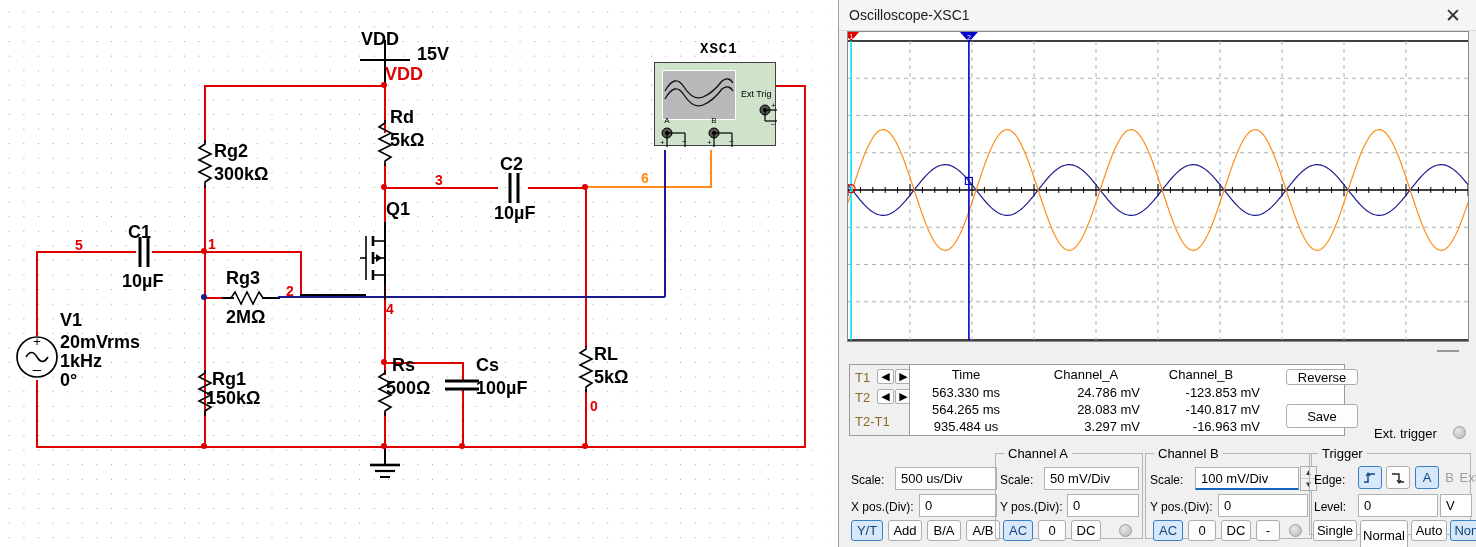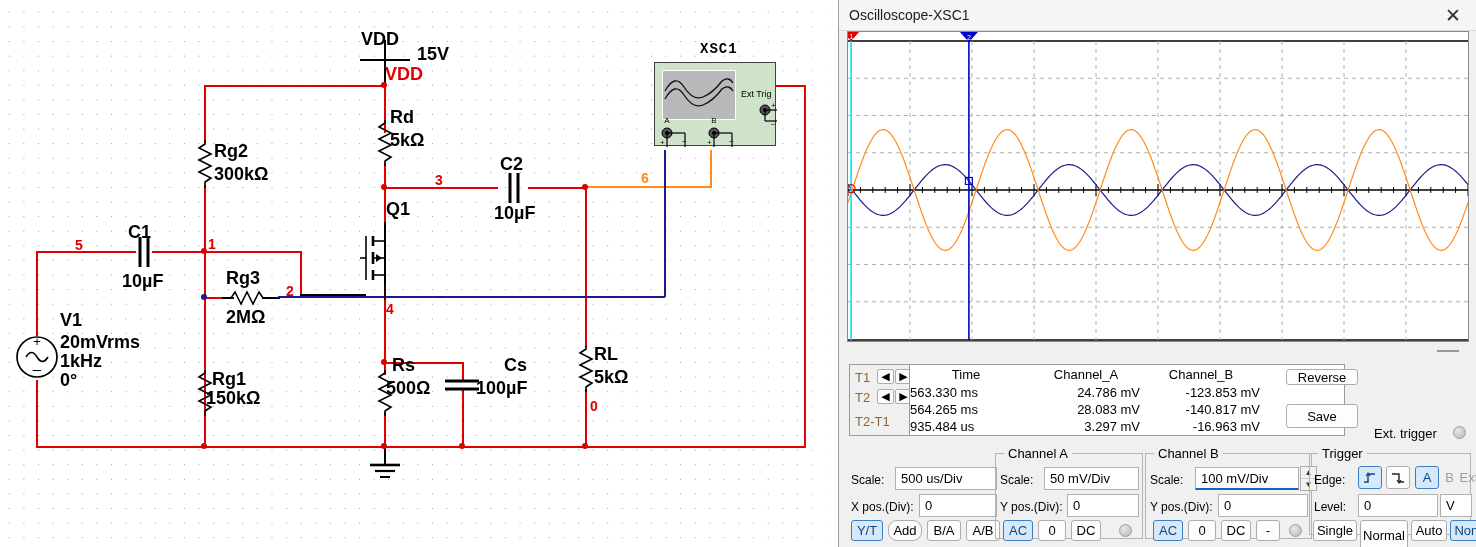--- a/index.html
+++ b/index.html
@@ -72,21 +72,21 @@
     position:absolute;left:70px;top:20px;width:436px;height:72px;
     border:1px solid #9a9a9a;background:#ffffff;box-sizing:border-box;
   }
   .tcell{position:absolute;font-size:13px;color:#000;white-space:nowrap;}
   .arrbtn{
     position:absolute;width:17px;height:15px;border:1px solid #adadad;
     background:#fbfbfb;border-radius:2px;font-size:11px;line-height:13px;
     text-align:center;color:#000;cursor:pointer;box-sizing:border-box;
   }
   .rtrow{position:absolute;width:100%;font-size:13px;color:#000;}
-  .rt-t{position:absolute;text-align:left;width:112px;}
+  .rt-t{position:absolute;text-align:center;width:112px;}
   .rt-a{position:absolute;text-align:right;width:108px;left:122px;}
   .rt-b{position:absolute;text-align:right;width:118px;left:232px;}
   .rt-h{font-weight:normal;}
   .btn{
     border:1px solid #adadad;background:#fdfdfd;border-radius:3px;
     font-size:13px;color:#000;cursor:pointer;box-sizing:border-box;
     display:flex;align-items:center;justify-content:center;
     font-family:"Liberation Sans",sans-serif;
   }
   .btn.sel{background:#d6e8fa;border-color:#3a7fc4;color:#10467e;}
@@ -317,21 +317,21 @@
 
     <div class="lbl" style="left:226px;top:268px;">Rg3</div>
     <div class="lbl" style="left:226px;top:307px;">2MΩ</div>
 
     <div class="lbl" style="left:212px;top:369px;">Rg1</div>
     <div class="lbl" style="left:206px;top:388px;">150kΩ</div>
 
     <div class="lbl" style="left:392px;top:355px;">Rs</div>
     <div class="lbl" style="left:386px;top:378px;">500Ω</div>
 
-    <div class="lbl" style="left:476px;top:355px;margin-left:28px;">Cs</div>
+    <div class="lbl" style="left:476px;top:355px;">Cs</div>
     <div class="lbl" style="left:476px;top:378px;">100µF</div>
 
     <div class="lbl" style="left:594px;top:344px;">RL</div>
     <div class="lbl" style="left:594px;top:367px;">5kΩ</div>
 
     <div class="lbl" style="left:60px;top:310px;">V1</div>
     <div class="lbl" style="left:60px;top:332px;">20mVrms</div>
     <div class="lbl" style="left:60px;top:351px;">1kHz</div>
     <div class="lbl" style="left:60px;top:370px;">0°</div>
 
@@ -485,21 +485,21 @@
       <div class="led" style="position:absolute;left:614px;top:82px;"></div>
     </div>
 
     <div id="bottom">
 
       <div class="fl" style="left:12px;top:29px;">Scale:</div>
       <input class="inp" style="left: 56px; top: 23px; width: 102px; height: 23px;" value="500 us/Div">
       <div class="fl" style="left:12px;top:56px;">X pos.(Div):</div>
       <input class="inp" style="left: 80px; top: 50px; width: 78px; height: 23px;" value="0">
       <div class="btn sel" style="position:absolute;left:12px;top:76px;width:32px;height:21px;">Y/T</div>
-      <div class="btn" style="position:absolute;left:49px;top:76px;width:34px;height:21px;border-radius:9px;">Add</div>
+      <div class="btn" style="position:absolute;left:49px;top:76px;width:34px;height:21px;">Add</div>
       <div class="btn" style="position:absolute;left:88px;top:76px;width:34px;height:21px;">B/A</div>
       <div class="btn" style="position:absolute;left:127px;top:76px;width:34px;height:21px;">A/B</div>
 
       <div class="fs" style="left:156px;top:9px;width:148px;height:86px;">
         <div class="fs-lg">Channel A</div>
       </div>
       <div class="fl" style="left:161px;top:29px;">Scale:</div>
       <input class="inp" style="left: 205px; top: 23px; width: 95px; height: 23px;" value="50 mV/Div">
       <div class="fl" style="left:161px;top:56px;">Y pos.(Div):</div>
       <input class="inp" style="left: 228px; top: 50px; width: 72px; height: 23px;" value="0">

